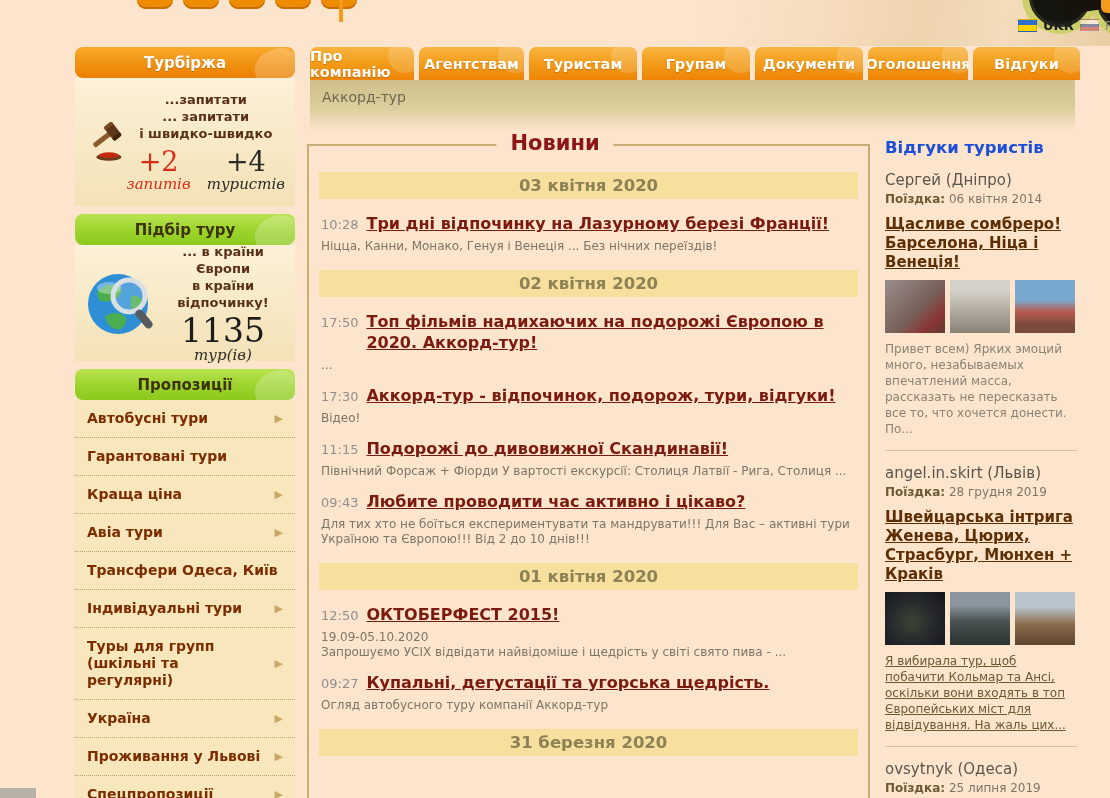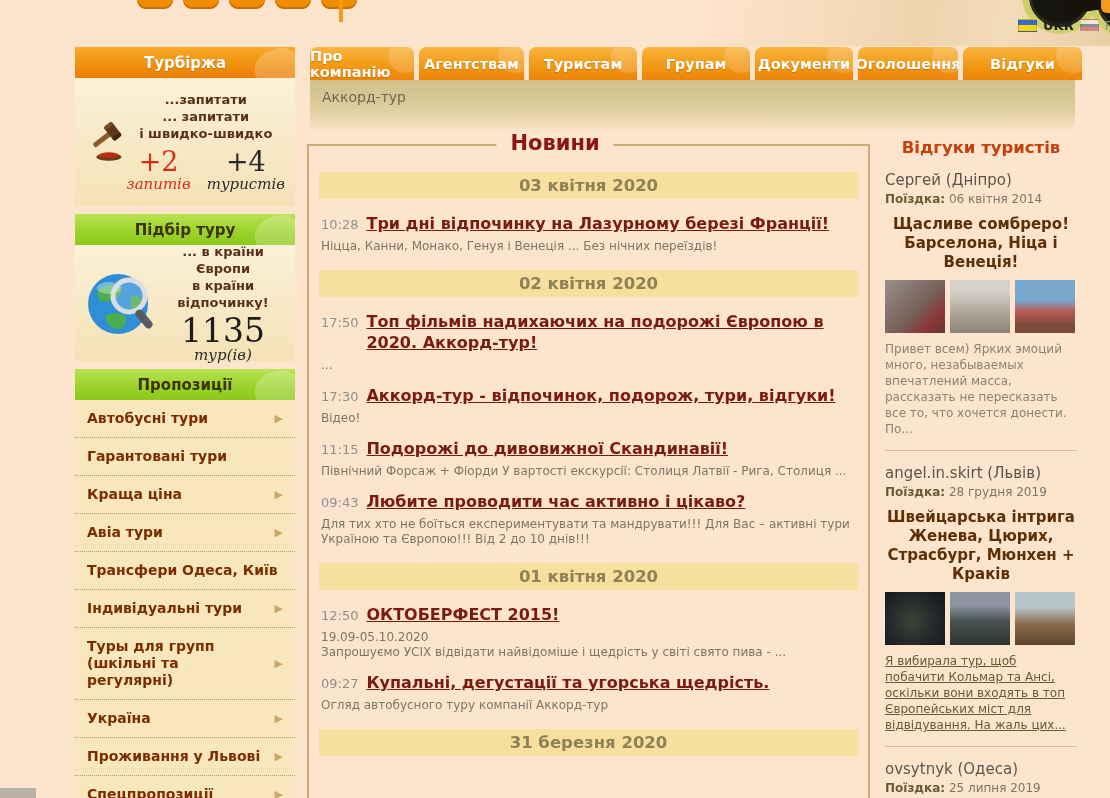--- a/index.html
+++ b/index.html
@@ -34,21 +34,21 @@
     text-shadow:0 1px 1px rgba(150,80,0,.45);}
   .tab::after{content:"";position:absolute;right:-8px;top:-8px;width:34px;height:34px;border-radius:50%;
     background:rgba(255,255,255,.16);transform:rotate(25deg);}
   
   .crumbbar{position:absolute;left:310px;top:80px;width:765px;height:52px;
     background:linear-gradient(#cfbf8b,#dccf9d 55%,#fde4cd);}
   .crumbbar .crumb{padding:9px 0 0 12px;font-size:14px;color:#6e6852;}
   
   .sidebar{position:absolute;left:75px;top:47px;width:220px;}
   .hdr{height:31px;display:flex;align-items:center;justify-content:center;
-    font-weight:bold;font-size:15px;position:relative;overflow:hidden;}
+    font-weight:bold;font-size:15px;position:relative;overflow:hidden;border-radius:8px;}
   .hdr::after{content:"";position:absolute;right:-6px;top:2px;width:46px;height:40px;border-radius:50% 50% 40% 60%;
     background:rgba(255,255,255,.22);transform:rotate(-20deg);}
   .hdr-orange{background:linear-gradient(#f9a92b,#f08f0e 60%,#ec7f04);color:#fff;text-shadow:0 1px 1px rgba(140,70,0,.4);}
   .hdr-green{background:linear-gradient(#b9e351,#9cd32b 55%,#8cc91c);color:#3d3208;}
   .panel-body{background:linear-gradient(#fbf1d8,#f4e2b6);padding:8px 10px;cursor:pointer;}
   .panel-gap{height:8px;}
   .promo{display:flex;align-items:center;}
   .promo .txt{flex:1;text-align:center;}
   .promo-line{font-weight:bold;color:#5a3118;font-size:13px;line-height:17px;}
   .stats{margin-top:4px;display:flex;justify-content:center;align-items:baseline;gap:16px;}
@@ -71,26 +71,26 @@
   .news-inner{padding:16px 10px 0;}
   .dateband{background:#f7df9d;height:27px;display:flex;align-items:center;justify-content:center;
     font-weight:bold;font-size:16.5px;color:#8d8156;margin:10px 0 2px;}
   .nitem{padding:12px 2px 0;}
   .nhead{display:flex;align-items:baseline;gap:8px;}
   .ntime{color:#8f8f8f;font-size:13px;flex:0 0 auto;}
   .ntitle{font-weight:bold;font-size:16px;line-height:21px;color:#7b1b10;text-decoration:underline;cursor:pointer;}
   .nsum{margin-top:5px;font-size:12px;line-height:15px;color:#7c7668;}
   
   .reviews{position:absolute;left:885px;top:138px;width:192px;}
-  .rev-title{text-align:center;font-weight:bold;font-size:16.5px;color:#c2410c;margin-bottom:14px;}
+  .rev-title{font-weight:bold;font-size:16.5px;color:#1d4ed8;margin-bottom:14px;}
   .rev .author{font-size:15px;color:#5a564e;}
   .rev .trip{font-size:12px;margin-top:3px;color:#7d7668;}
   .rev .trip b{color:#6b5b33;}
   .rev .rhead{display:block;margin-top:9px;font-weight:bold;font-size:15px;line-height:19px;color:#5e2f05;
-    cursor:pointer;text-align:center;}
+    text-decoration:underline;cursor:pointer;}
   .photos{display:flex;gap:5px;margin-top:8px;}
   .photos .ph{width:60px;height:53px;cursor:pointer;}
   .rev .snippet{margin-top:8px;font-size:12px;line-height:16px;color:#8a8376;}
   .rev .snippet.link{color:#6b5b33;text-decoration:underline;cursor:pointer;}
   .rev-div{border:0;border-top:1px solid #dcb99b;margin:13px 0;}
   
   .p1a{background:linear-gradient(135deg,#9a8f8a,#77605a 55%,#8a3535 80%,#5e3b35);}
   .p1b{background:linear-gradient(#d6d2ca 20%,#b0a89c 60%,#8a8276);}
   .p1c{background:linear-gradient(#79a8cf 38%,#b95a50 60%,#7a4a3c 85%);}
   .p2a{background:radial-gradient(circle at 45% 55%,#3d4433 0%,#23262b 55%,#14161b);}
@@ -119,23 +119,23 @@
   <span class="ukr">UKR</span>
   <span class="flag flag-rus"></span>
   <span class="rus">RUS</span>
 </div>
 
 <div class="tabs">
   <div class="tab" style="width:104px">Про компанію</div>
   <div class="tab" style="width:105px">Агентствам</div>
   <div class="tab" style="width:108px">Туристам</div>
   <div class="tab" style="width:108px">Групам</div>
-  <div class="tab" style="width:98px">Документи</div>
+  <div class="tab" style="width:108px">Документи</div>
   <div class="tab" style="width:100px">Оголошення</div>
-  <div class="tab" style="width:119px">Відгуки</div>
+  <div class="tab" style="width:107px">Відгуки</div>
 </div>
 
 <div class="crumbbar">
   <div class="crumb">Аккорд-тур</div>
 </div>
 
 <div class="sidebar">
 
   <div class="hdr hdr-orange">Турбіржа</div>
   <div class="panel-body promo" style="height:112px">

